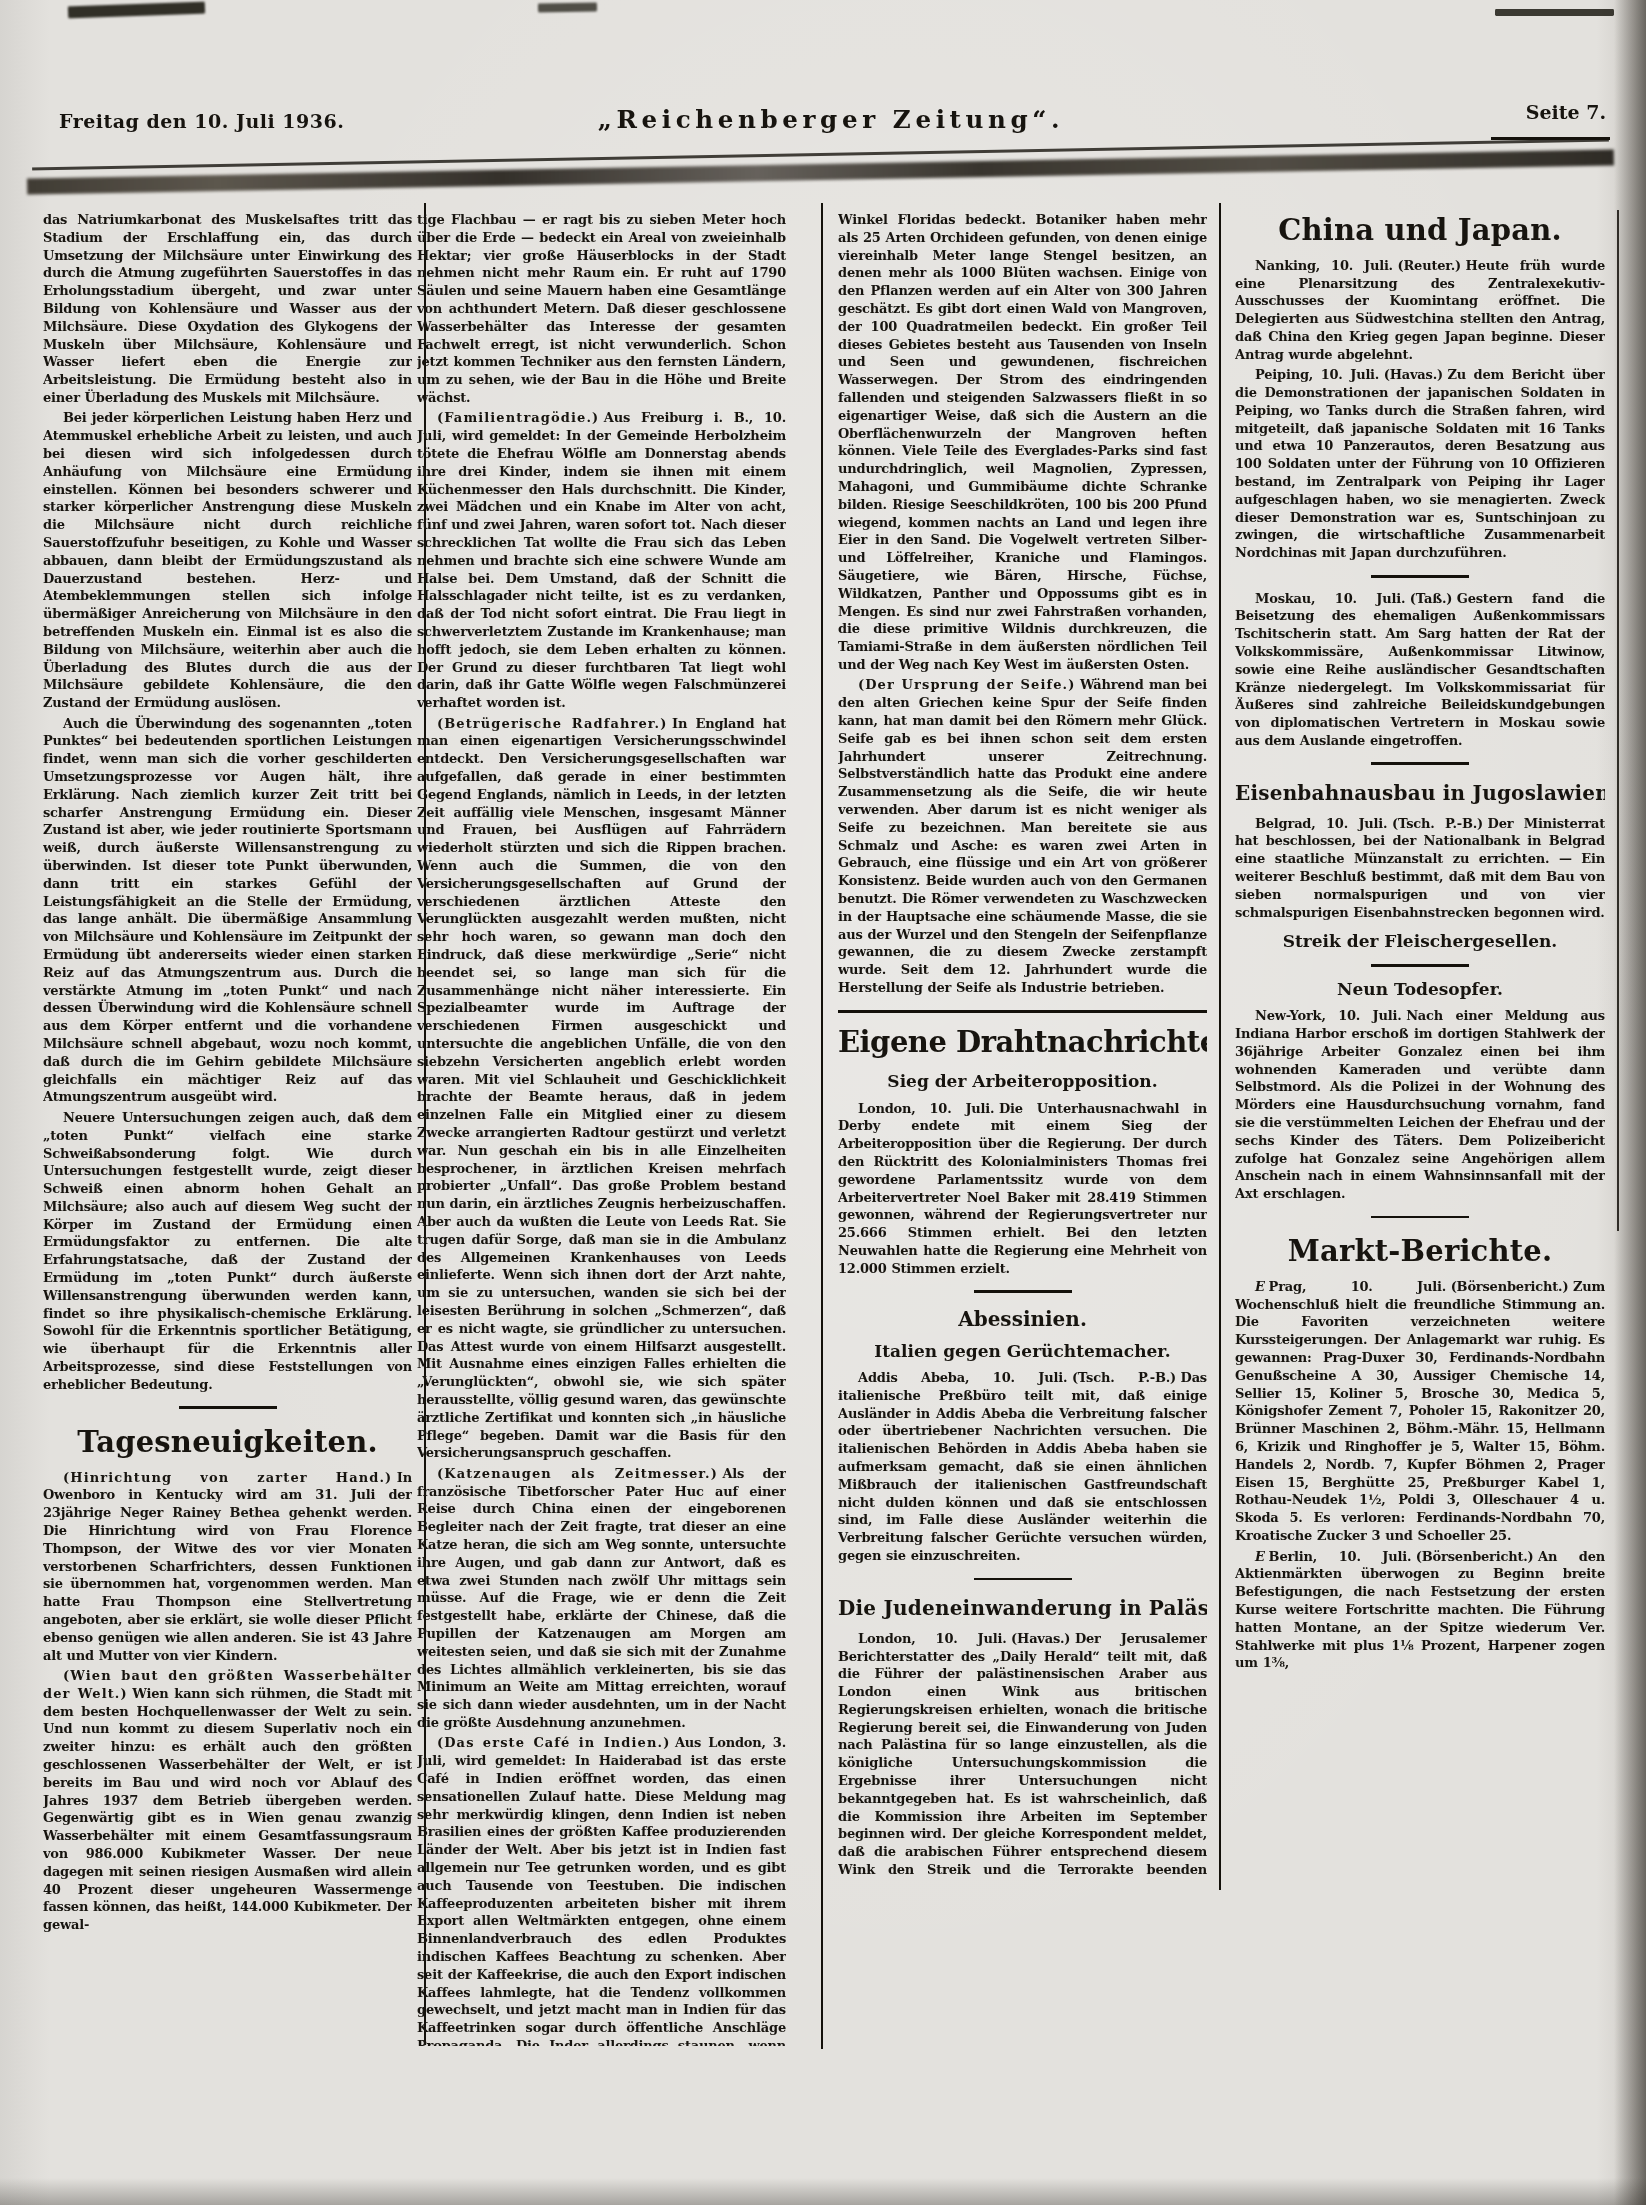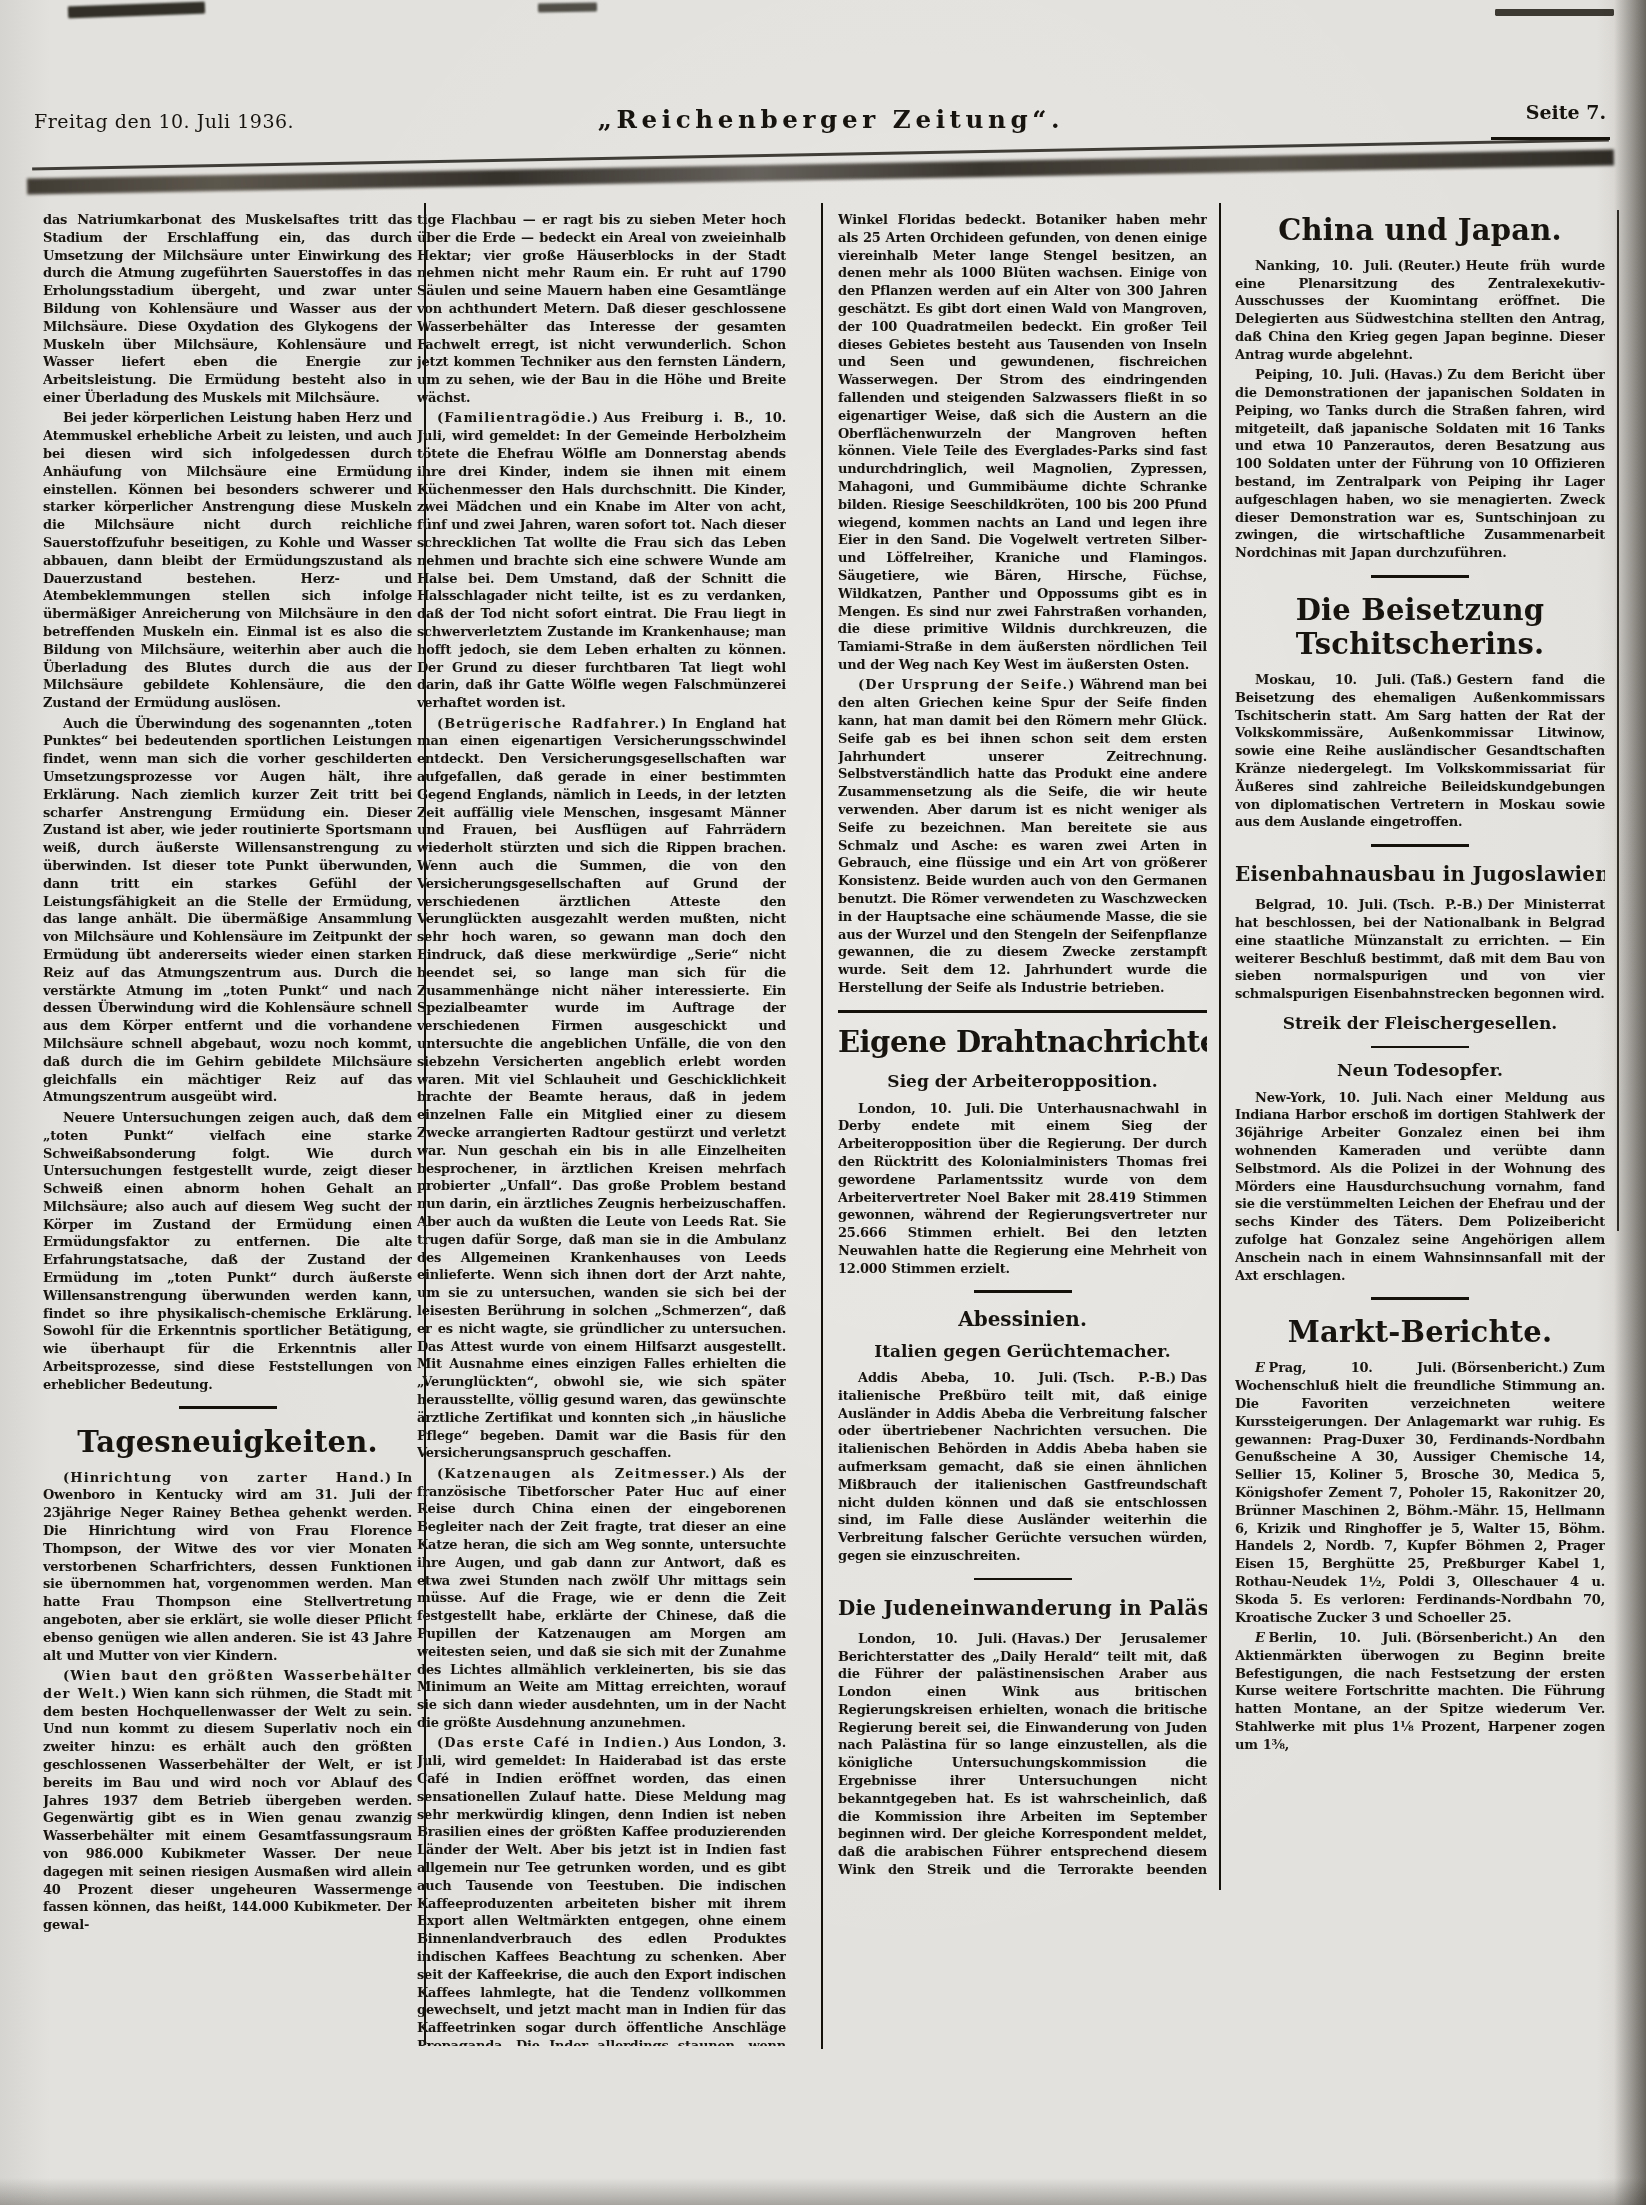--- a/index.html
+++ b/index.html
@@ -12,21 +12,21 @@
     font-family:"DejaVu Serif", serif;
     color:#17140f;
   }
   .artifact{position:absolute;background:#121008;border-radius:1.4px;}
   .edge-shadow{position:absolute;top:0;right:0;width:32px;height:2205px;
     background:linear-gradient(90deg, rgba(0,0,0,0) 0, rgba(40,35,28,.35) 60%, rgba(25,22,16,.55) 100%);}
   .bottom-shadow{position:absolute;left:0;bottom:0;width:1646px;height:27px;
     background:linear-gradient(0deg, rgba(30,26,20,.30), rgba(0,0,0,0));}
 
   
-  .hdr-date{position:absolute;left:34px;top:110px;font-size:19px;font-weight:normal;letter-spacing:0.5px;}
+  .hdr-date{position:absolute;left:59px;top:110px;font-size:19px;font-weight:bold;letter-spacing:0.5px;}
   .hdr-title{position:absolute;left:0;top:105px;width:1646px;text-align:center;font-size:24.6px;font-weight:bold;letter-spacing:4.6px;padding-left:8px;}
   .hdr-page{position:absolute;right:40px;top:101px;font-size:19px;font-weight:bold;}
   .hdr-smallrule{position:absolute;right:36px;top:137px;width:119px;height:3.2px;background:#15120c;}
   .hdr-band{position:absolute;left:27px;top:164px;width:1587px;height:15.5px;
     background:linear-gradient(90deg,#2a251d 0,#4a443a 12%,#1c1812 30%,#55504a 46%,#211d16 60%,#3e3930 78%,#16130d 100%);
     transform:rotate(-1.05deg);filter:blur(1.4px);opacity:.88;}
   .hdr-band2{position:absolute;left:32px;top:153px;width:1577px;height:2.7px;background:#17140e;
     transform:rotate(-1.05deg);filter:blur(0.5px);opacity:.8;}
 
   
@@ -112,21 +112,20 @@
   <div class="h1 hwide">Die Judeneinwanderung in Palästina</div>
   <p class="b"><span class="dl">London, 10. Juli.</span><span class="src">(Havas.)</span><span>Der Jerusalemer Berichterstatter des „Daily Herald“ teilt mit, daß die Führer der palästinensischen Araber aus London einen Wink aus britischen Regierungskreisen erhielten, wonach die britische Regierung bereit sei, die Einwanderung von Juden nach Palästina für so lange einzustellen, als die königliche Untersuchungskommission die Ergebnisse ihrer Untersuchungen nicht bekanntgegeben hat. Es ist wahrscheinlich, daß die Kommission ihre Arbeiten im September beginnen wird. Der gleiche Korrespondent meldet, daß die arabischen Führer entsprechend diesem Wink den Streik und die Terrorakte beenden werden.</span></p>
 
 </div>
 
 <div class="col" id="c4">
   <div class="h1" style="margin-top:1.8px;">China und Japan.</div>
   <p class="b"><span class="dl">Nanking, 10. Juli.</span><span class="src">(Reuter.)</span><span>Heute früh wurde eine Plenarsitzung des Zentralexekutiv-Ausschusses der Kuomintang eröffnet. Die Delegierten aus Südwestchina stellten den Antrag, daß China den Krieg gegen Japan beginne. Dieser Antrag wurde abgelehnt.</span></p>
   <p class="b"><span class="dl">Peiping, 10. Juli.</span><span class="src">(Havas.)</span><span>Zu dem Bericht über die Demonstrationen der japanischen Soldaten in Peiping, wo Tanks durch die Straßen fahren, wird mitgeteilt, daß japanische Soldaten mit 16 Tanks und etwa 10 Panzerautos, deren Besatzung aus 100 Soldaten unter der Führung von 10 Offizieren bestand, im Zentralpark von Peiping ihr Lager aufgeschlagen haben, wo sie menagierten. Zweck dieser Demonstration war es, Suntschinjoan zu zwingen, die wirtschaftliche Zusammenarbeit Nordchinas mit Japan durchzuführen.</span></p>
   <div class="sep"></div>
-  <div class="h1">Die Beisetzung Tschitscherins.</div>
   <p class="b"><span class="dl">Moskau, 10. Juli.</span><span class="src">(Taß.)</span><span>Gestern fand die Beisetzung des ehemaligen Außenkommissars Tschitscherin statt. Am Sarg hatten der Rat der Volkskommissäre, Außenkommissar Litwinow, sowie eine Reihe ausländischer Gesandtschaften Kränze niedergelegt. Im Volkskommissariat für Äußeres sind zahlreiche Beileidskundgebungen von diplomatischen Vertretern in Moskau sowie aus dem Auslande eingetroffen.</span></p>
   <div class="sep"></div>
   <div class="h1 hwide">Eisenbahnausbau in Jugoslawien.</div>
   <p class="b"><span class="dl">Belgrad, 10. Juli.</span><span class="src">(Tsch. P.-B.)</span><span>Der Ministerrat hat beschlossen, bei der Nationalbank in Belgrad eine staatliche Münzanstalt zu errichten. — Ein weiterer Beschluß bestimmt, daß mit dem Bau von sieben normalspurigen und von vier schmalspurigen Eisenbahnstrecken begonnen wird.</span></p>
   <div class="h2">Streik der Fleischergesellen.</div>
   <div class="sep"></div>
   <div class="h2">Neun Todesopfer.</div>
   <p class="b"><span class="dl">New-York, 10. Juli.</span><span>Nach einer Meldung aus Indiana Harbor erschoß im dortigen Stahlwerk der 36jährige Arbeiter Gonzalez einen bei ihm wohnenden Kameraden und verübte dann Selbstmord. Als die Polizei in der Wohnung des Mörders eine Hausdurchsuchung vornahm, fand sie die verstümmelten Leichen der Ehefrau und der sechs Kinder des Täters. Dem Polizeibericht zufolge hat Gonzalez seine Angehörigen allem Anschein nach in einem Wahnsinnsanfall mit der Axt erschlagen.</span></p>
   <div class="sep"></div>
   <div class="h1">Markt-Berichte.</div>

